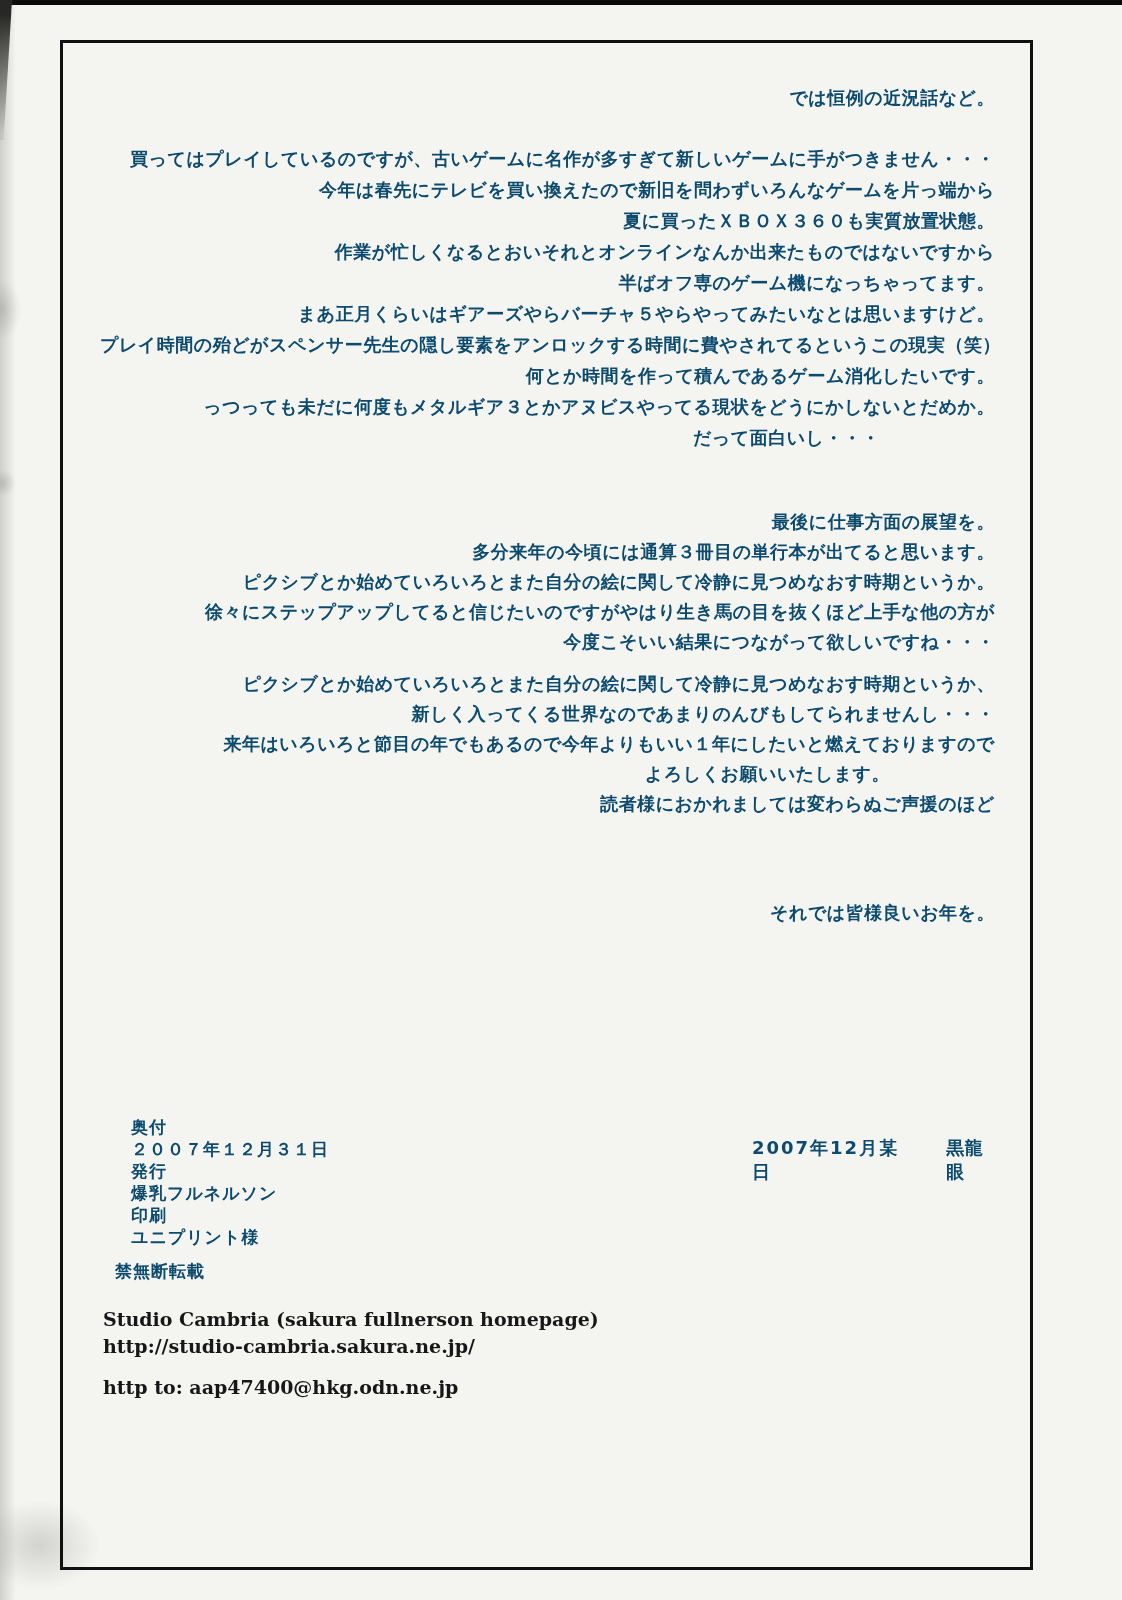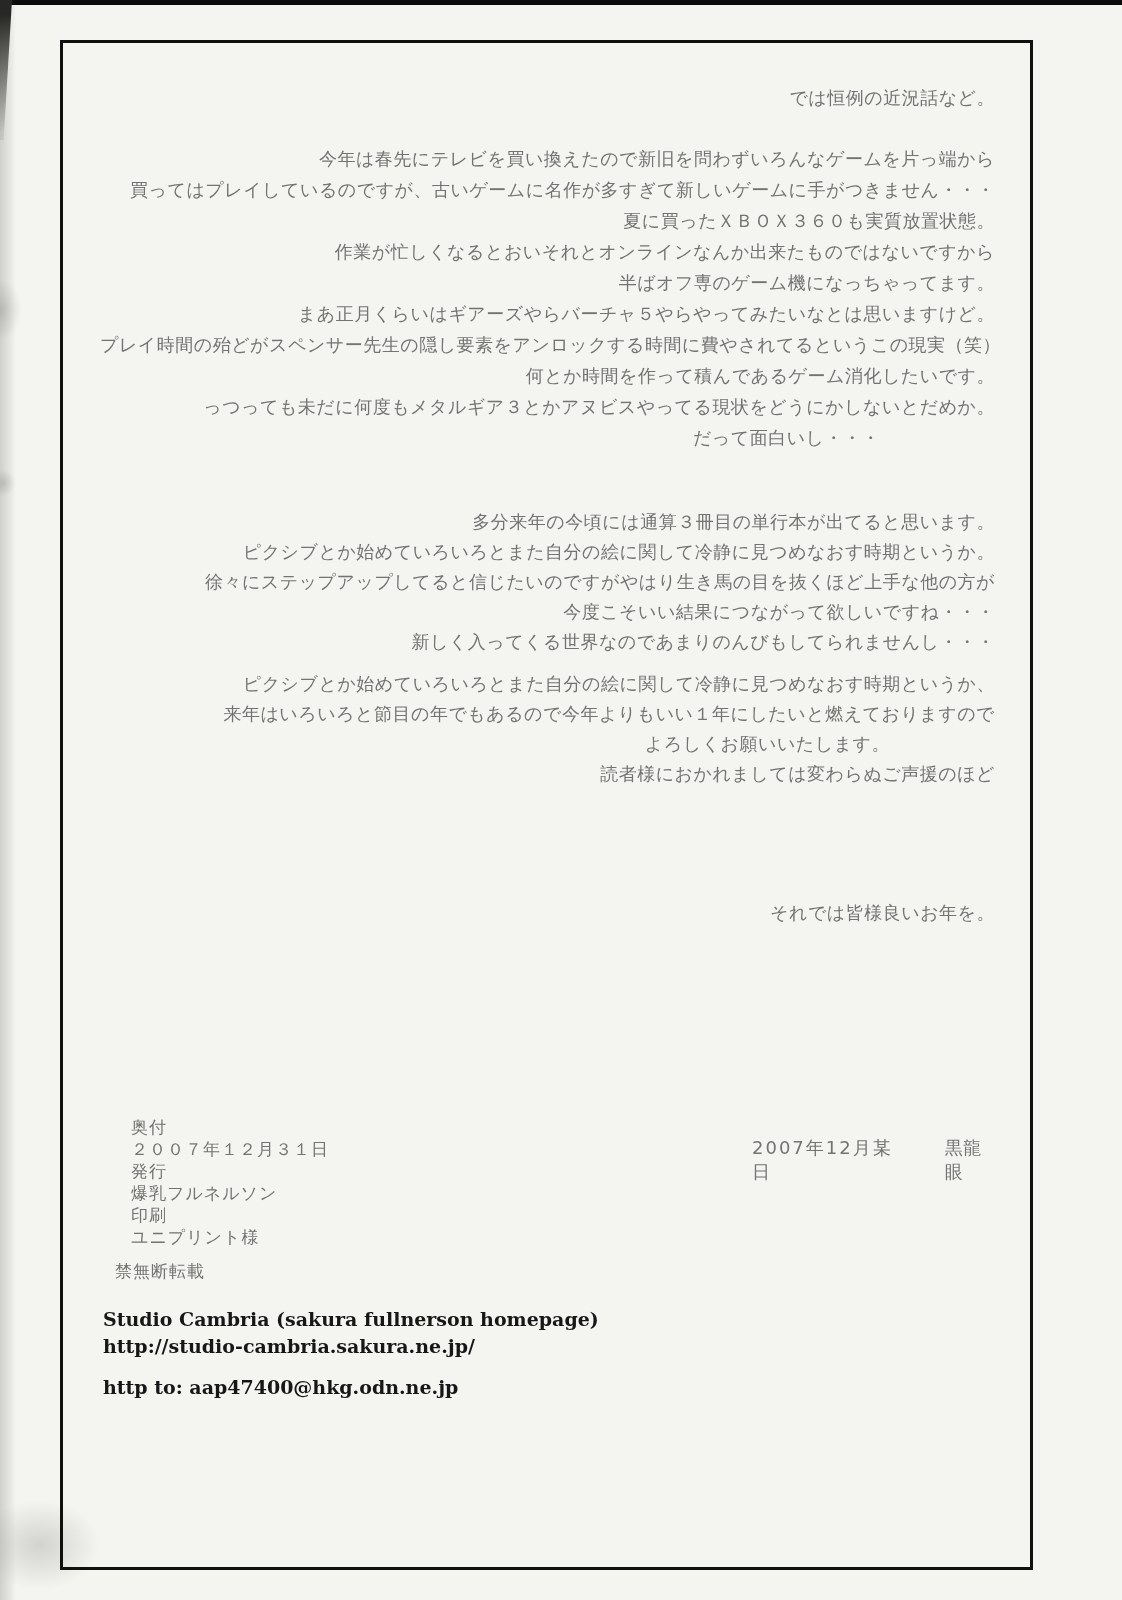--- a/index.html
+++ b/index.html
@@ -34,21 +34,21 @@
   }
   .smudge.s1{left:-18px;top:280px;width:40px;height:60px;}
   .smudge.s2{left:-20px;top:1500px;width:120px;height:90px;}
   .smudge.s3{left:-10px;top:470px;width:26px;height:26px;}
   
   .frame{
     position:absolute;left:60px;top:40px;width:967px;height:1524px;
     border:3px solid #101010;
   }
   
-  .jp{font-weight:400;color:#737373;letter-spacing:0.5px;}
+  .jp{font-weight:700;color:#0c4a6e;letter-spacing:0.5px;}
   .rblock{
     position:absolute;left:100px;right:127px;text-align:right;
     font-size:18px;line-height:31px;
   }
   .rblock .line{white-space:nowrap;}
   .p2 .line{line-height:30px;}
   .p2 .gap-before{margin-top:12px;}
   .indent-1{padding-right:115px;}
   .indent-2{padding-right:105px;}
   .colophon{
@@ -90,39 +90,40 @@
   <div class="smudge s2"></div>
   <div class="smudge s3"></div>
 
   <div class="frame"></div>
 
   <div class="rblock jp" style="top:82px;">
     <div class="line">では恒例の近況話など。</div>
   </div>
 
   <div class="rblock jp p1" style="top:143px;">
+    <div class="line">買ってはプレイしているのですが、古いゲームに名作が多すぎて新しいゲームに手がつきません・・・</div>
     <div class="line">今年は春先にテレビを買い換えたので新旧を問わずいろんなゲームを片っ端から</div>
-    <div class="line">買ってはプレイしているのですが、古いゲームに名作が多すぎて新しいゲームに手がつきません・・・</div>
     <div class="line">夏に買ったＸＢＯＸ３６０も実質放置状態。</div>
     <div class="line">作業が忙しくなるとおいそれとオンラインなんか出来たものではないですから</div>
     <div class="line">半ばオフ専のゲーム機になっちゃってます。</div>
     <div class="line">まあ正月くらいはギアーズやらバーチャ５やらやってみたいなとは思いますけど。</div>
     <div class="line">プレイ時間の殆どがスペンサー先生の隠し要素をアンロックする時間に費やされてるというこの現実（笑）</div>
     <div class="line">何とか時間を作って積んであるゲーム消化したいです。</div>
     <div class="line">っつっても未だに何度もメタルギア３とかアヌビスやってる現状をどうにかしないとだめか。</div>
     <div class="line indent-1">だって面白いし・・・</div>
   </div>
 
   <div class="rblock jp p2" style="top:507px;">
+    <div class="line">最後に仕事方面の展望を。</div>
     <div class="line">多分来年の今頃には通算３冊目の単行本が出てると思います。</div>
     <div class="line">ピクシブとか始めていろいろとまた自分の絵に関して冷静に見つめなおす時期というか。</div>
     <div class="line">徐々にステップアップしてると信じたいのですがやはり生き馬の目を抜くほど上手な他の方が</div>
     <div class="line">今度こそいい結果につながって欲しいですね・・・</div>
+    <div class="line gap-before">ピクシブとか始めていろいろとまた自分の絵に関して冷静に見つめなおす時期というか、</div>
     <div class="line">新しく入ってくる世界なのであまりのんびもしてられませんし・・・</div>
-    <div class="line gap-before">ピクシブとか始めていろいろとまた自分の絵に関して冷静に見つめなおす時期というか、</div>
     <div class="line">来年はいろいろと節目の年でもあるので今年よりもいい１年にしたいと燃えておりますので</div>
     <div class="line indent-2">よろしくお願いいたします。</div>
     <div class="line">読者様におかれましては変わらぬご声援のほど</div>
   </div>
 
   <div class="rblock jp" style="top:897px;">
     <div class="line">それでは皆様良いお年を。</div>
   </div>
 
   <div class="colophon jp">

